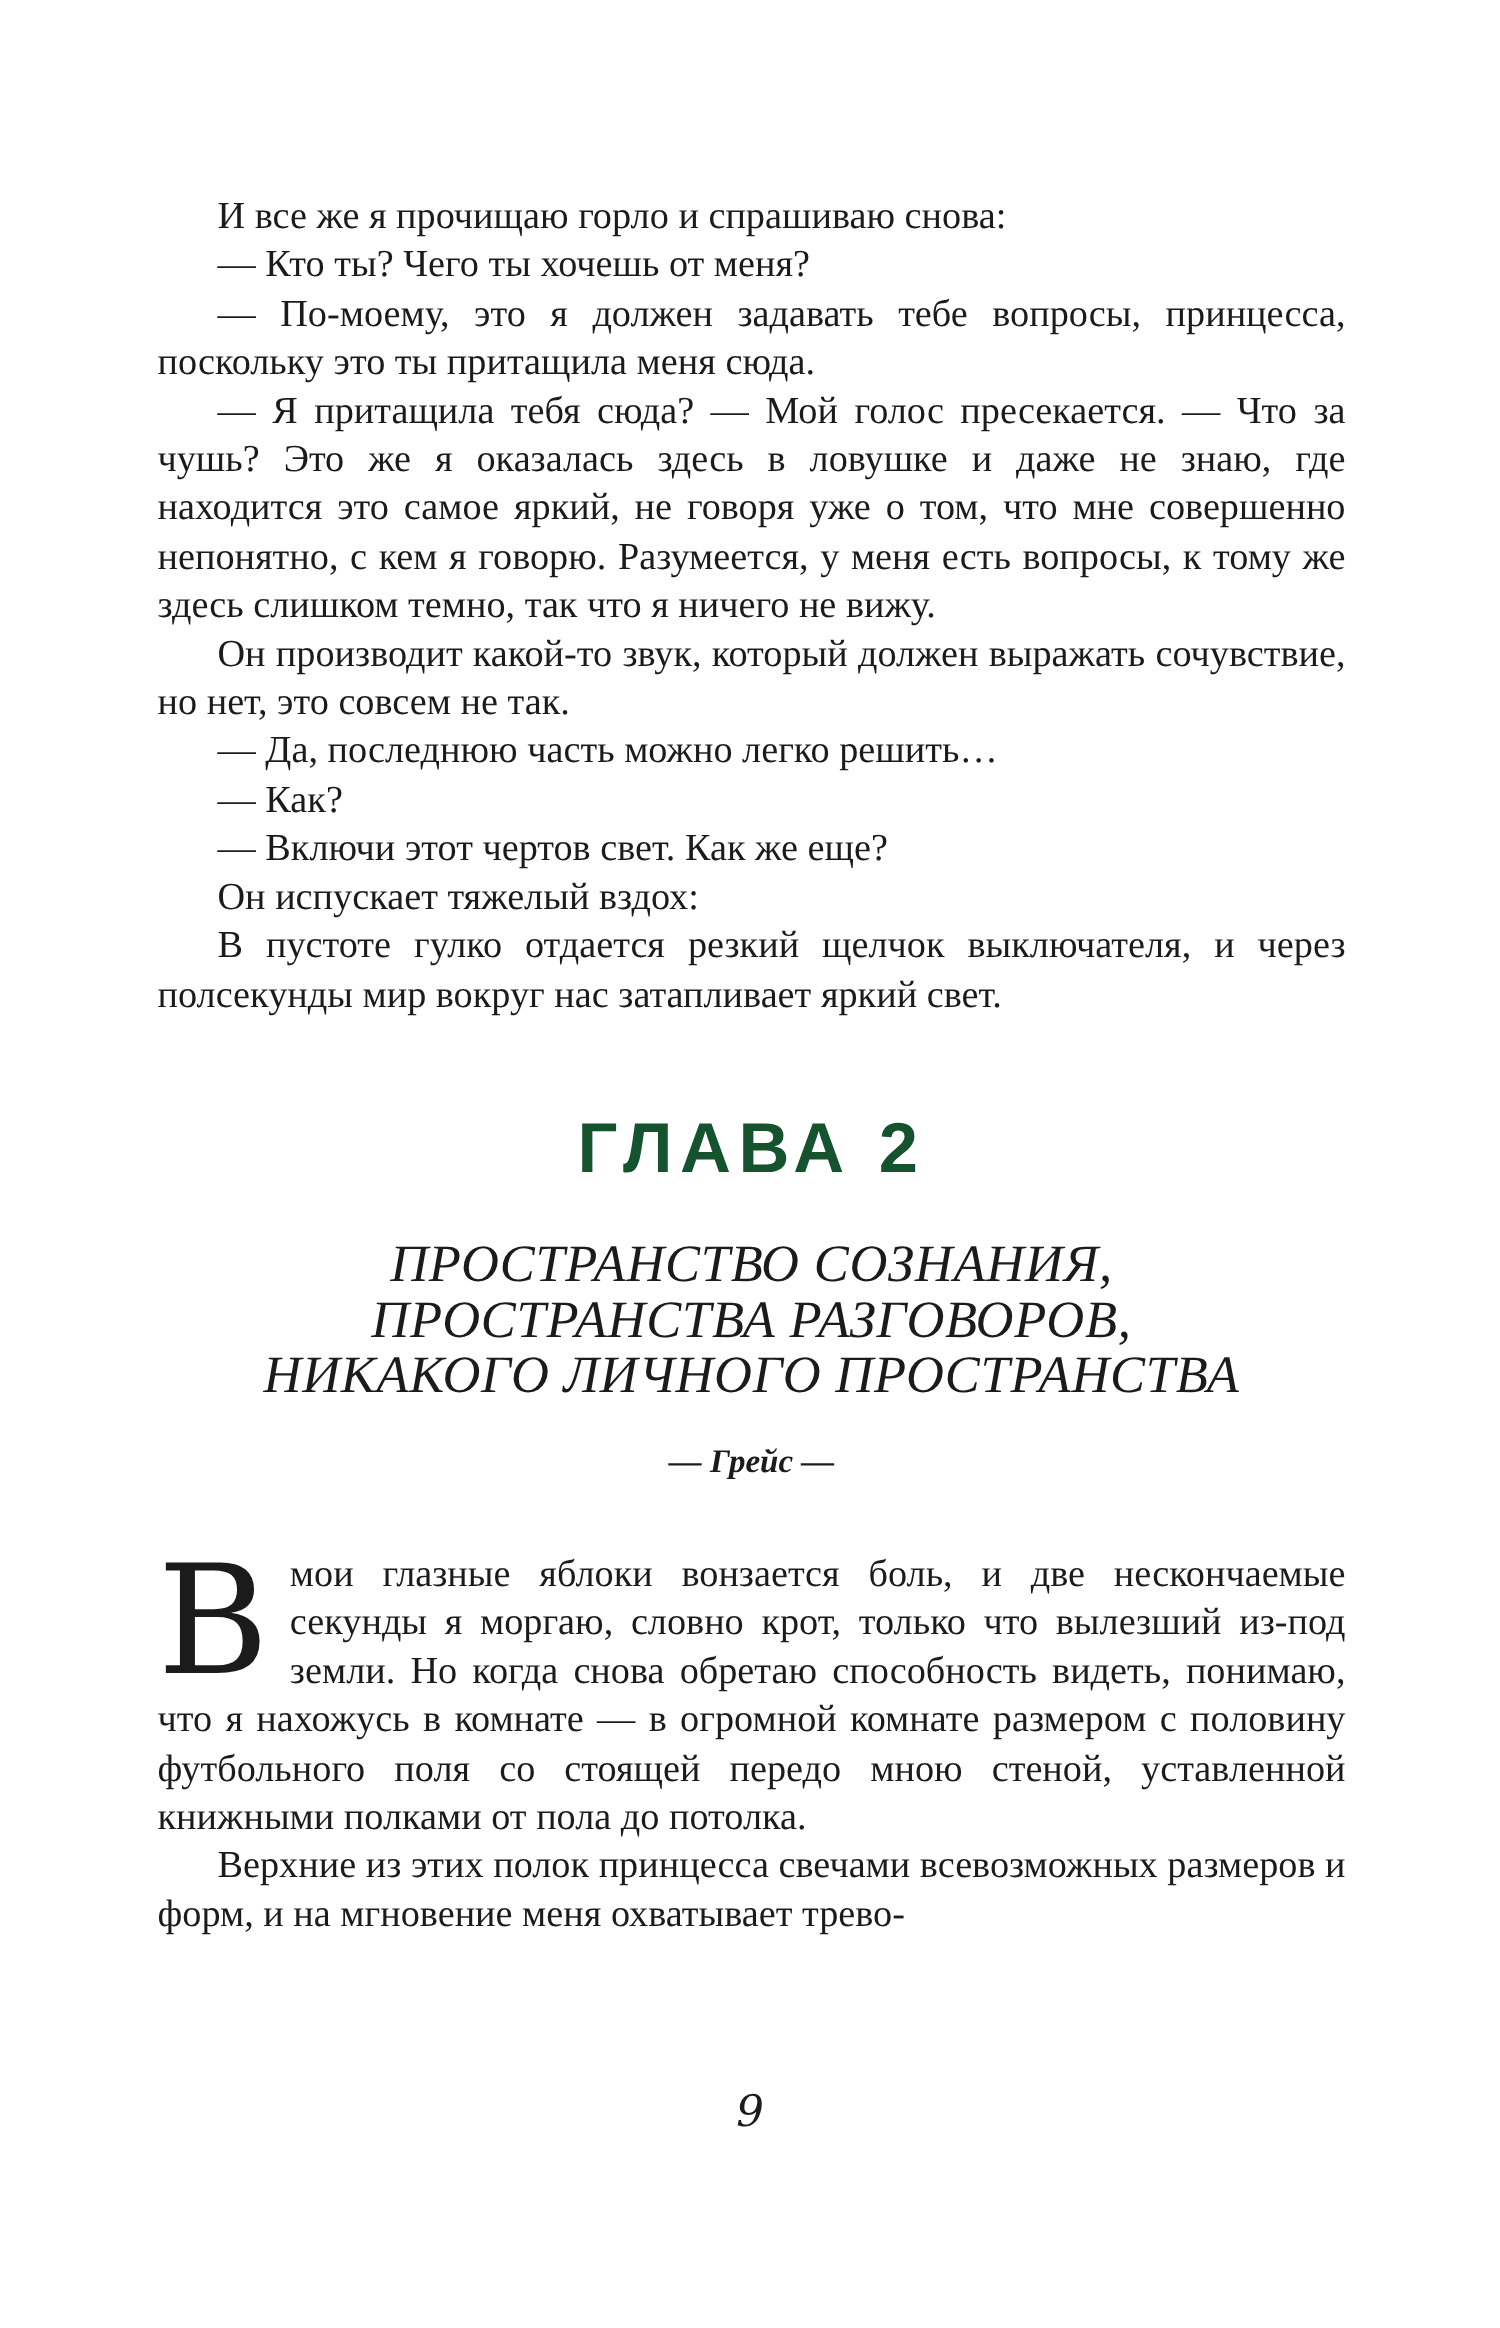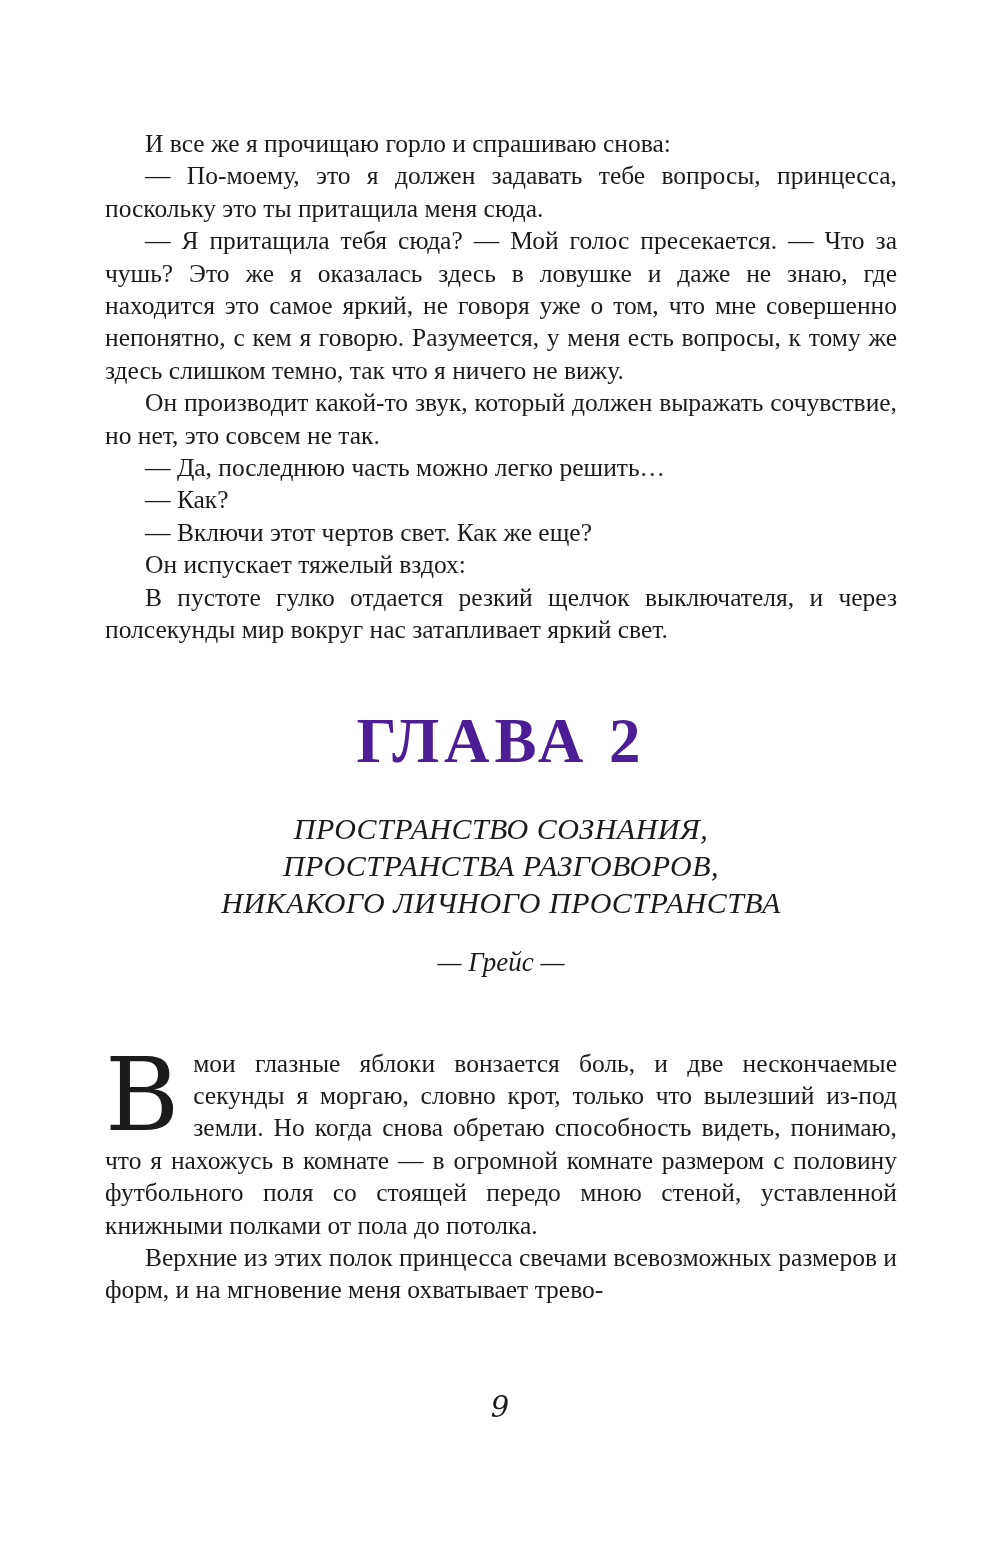--- a/index.html
+++ b/index.html
@@ -41,39 +41,39 @@
     padding: 6px 14px 0 0;
     font-family: "DejaVu Serif", serif;
     color: #1b1b1b;
   }
   .chapter-block {
     margin-top: 58px;
     margin-bottom: 40px;
     text-align: center;
   }
   .chapter-title {
-    font-family: Liberation Serif, serif;
-    font-size: 63px;
+    font-family: Liberation Sans, sans-serif;
+    font-size: 47px;
     font-weight: bold;
     letter-spacing: 5px;
-    color: #4c1d95;
+    color: #14532d;
     margin: 0 0 32px 0;
   }
   .chapter-subtitle {
     font-style: italic;
-    font-size: 30px;
+    font-size: 35px;
     line-height: 37px;
     letter-spacing: 0.5px;
     margin: 0 0 26px 0;
   }
   .pov-name {
     font-style: italic;
-    font-weight: normal;
-    font-size: 27px;
-    margin: 0 0 70px 0;
+    font-weight: bold;
+    font-size: 22px;
+    margin: 0 0 46px 0;
   }
   .page-number {
     position: absolute;
     left: 0;
     width: 100%;
     bottom: 92px;
     text-align: center;
     font-style: italic;
     font-size: 29px;
     font-family: "DejaVu Serif", serif;
@@ -82,20 +82,21 @@
 </style>
 </head>
 <body>
 
 <div class="page">
 
   <div class="text-column">
 
     <div id="top-paras">
         <p class="para"><span>И все же я прочищаю горло и спрашиваю снова:</span></p>
+        <p class="para"><span>— Кто ты? Чего ты хочешь от меня?</span></p>
         <p class="para"><span class="it">— По-моему, это я должен задавать тебе вопросы, принцесса, поскольку это ты притащила меня сюда.</span></p>
         <p class="para"><span>— Я притащила тебя сюда? — Мой голос пресекается. — Что за чушь? Это же я оказалась здесь в ловушке и даже не знаю, где находится это самое </span><span class="it">яркий</span><span>, не говоря уже о том, что мне совершенно непонятно, с кем я говорю. Разумеется, у меня есть вопросы, к тому же здесь слишком темно, так что я ничего не вижу.</span></p>
         <p class="para"><span>Он производит какой-то звук, который должен выражать сочувствие, но нет, это совсем не так.</span></p>
         <p class="para"><span class="it">— Да, последнюю часть можно легко решить…</span></p>
         <p class="para"><span>— Как?</span></p>
         <p class="para"><span class="it">— Включи этот чертов свет. Как же еще?</span></p>
         <p class="para"><span>Он испускает тяжелый вздох:</span></p>
         <p class="para"><span>В пустоте гулко отдается резкий щелчок выключателя, и через полсекунды мир вокруг нас затапливает яркий свет.</span></p>
       </div>
 

